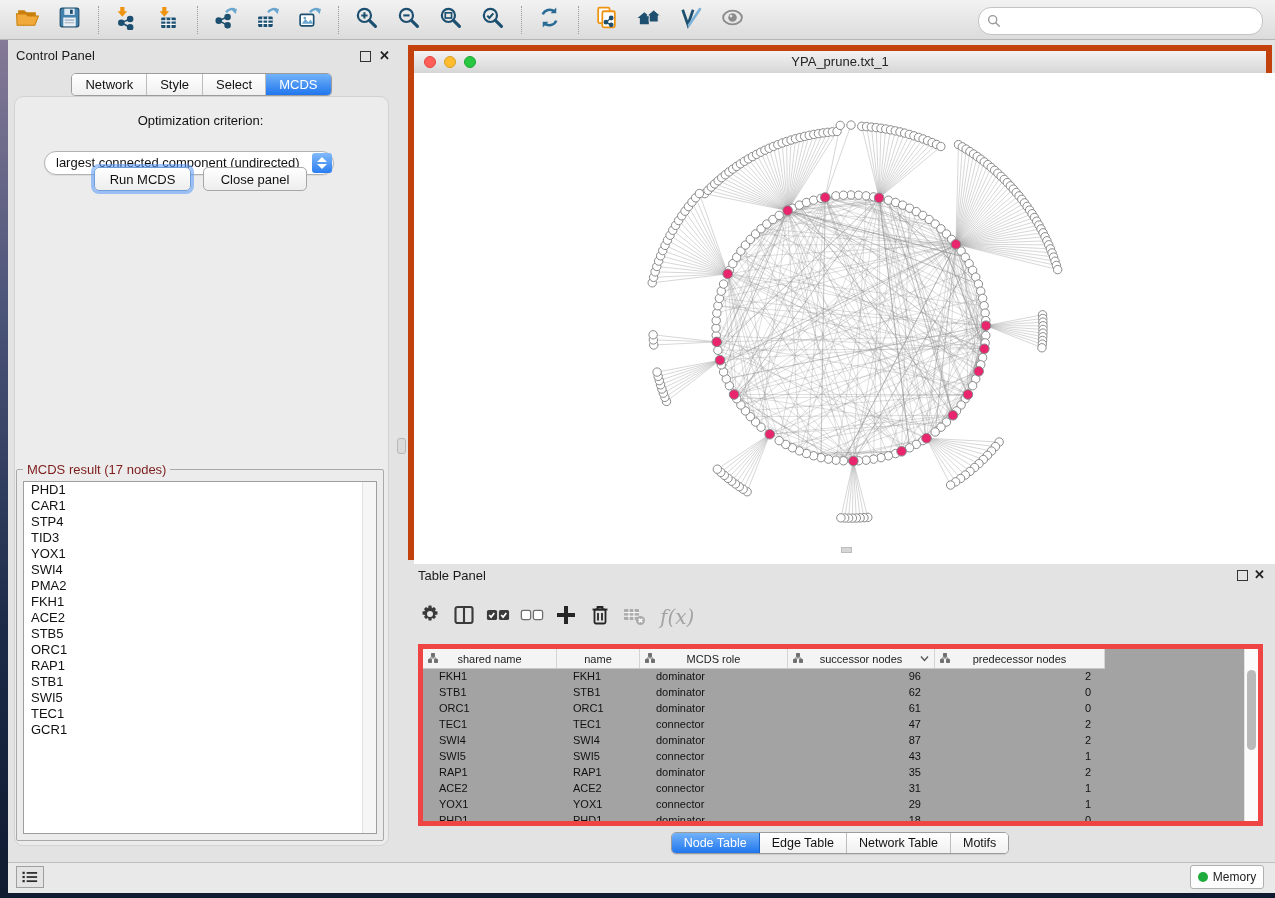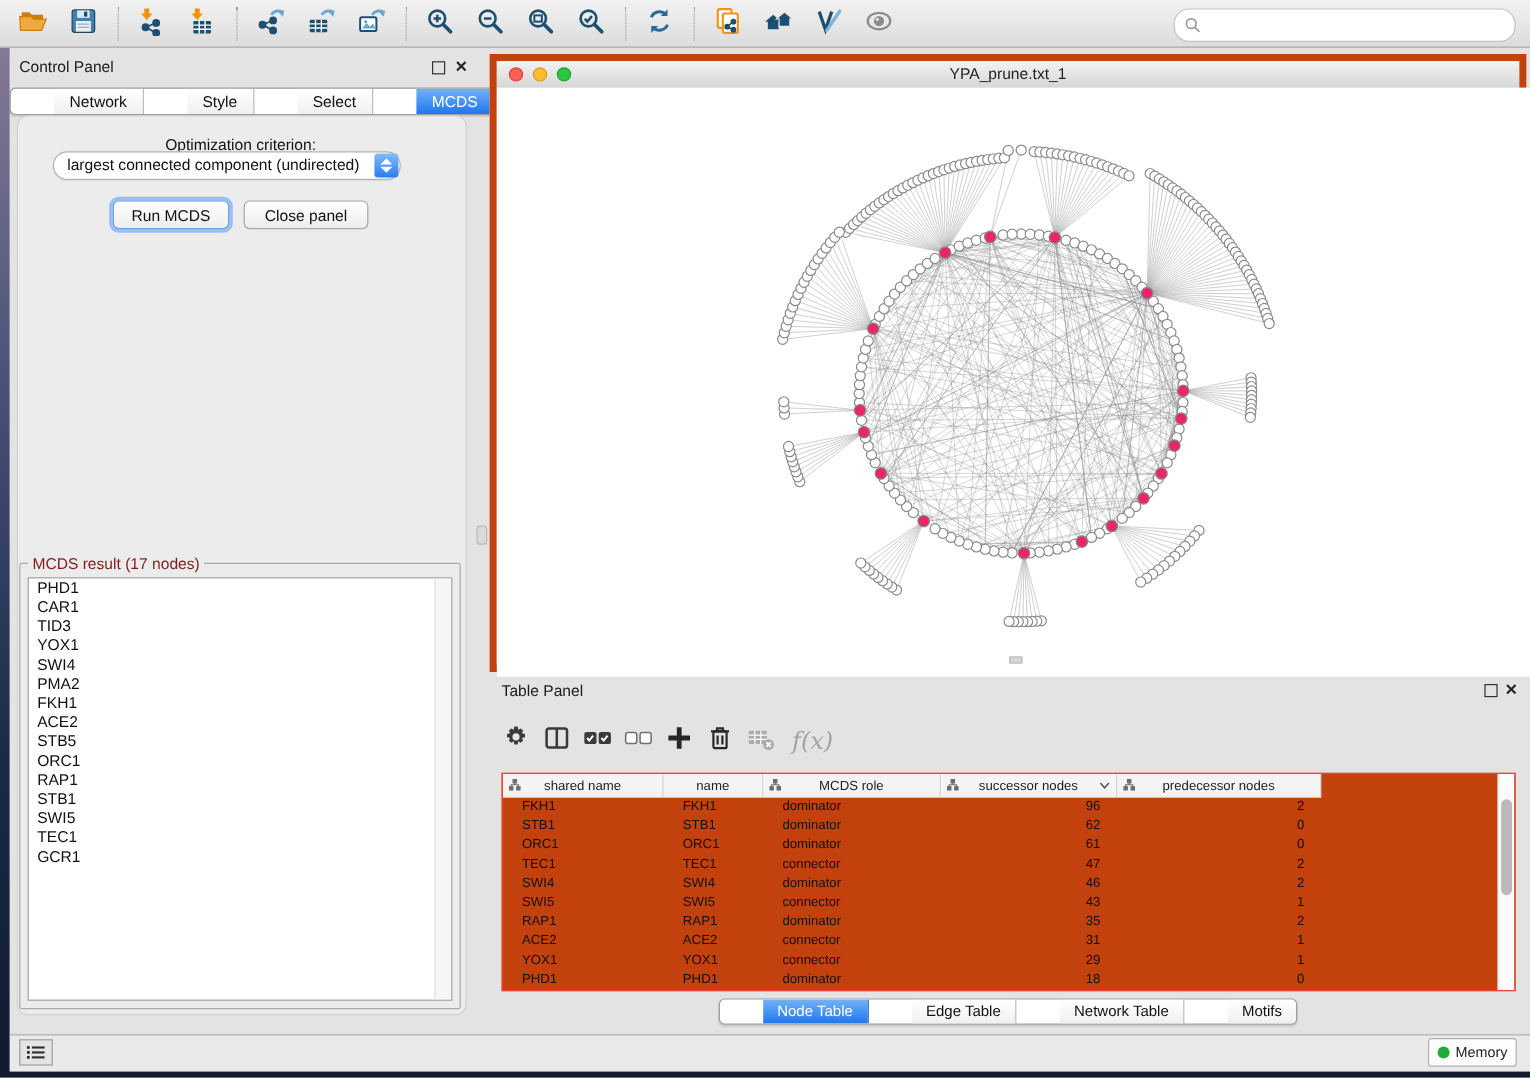--- a/index.html
+++ b/index.html
@@ -29,28 +29,28 @@
 
   
   #cp-title{left:16px;top:48px;font-size:13px;color:#1b1b1b;}
   .win-float{width:9px;height:9px;border:1.5px solid #333;background:transparent;}
   .win-close{font-size:13px;font-weight:bold;color:#222;line-height:11px;}
   #cp-float{left:360px;top:51px;}
   #cp-close{left:379px;top:50px;}
   .seg{display:inline-flex;border:1px solid #9c9c9c;border-radius:5px;overflow:hidden;
        background:#fff;box-shadow:0 1px 1px rgba(0,0,0,.1);}
   .seg>div{padding:3px 13px;font-size:13px;border-right:1px solid #bcbcbc;color:#111;
-       background:linear-gradient(#ffffff,#f0f0f0);white-space:nowrap;margin-left:36px;}
+       background:linear-gradient(#ffffff,#f0f0f0);white-space:nowrap;}
   .seg>div:last-child{border-right:none;}
   .seg>div.sel{background:linear-gradient(#72b2f8,#2076ee);color:#fff;border-right-color:#1a62c8;}
   #cp-tabs{left:8px;top:73px;width:387px;text-align:center;}
   #cp-inner{left:14px;top:96px;width:373px;height:748px;background:#ececec;
      border:1px solid #d2d2d2;border-radius:9px;}
   #opt-label{left:14px;top:113px;width:373px;text-align:center;font-size:13px;color:#111;}
-  #combo{left:44px;top:126px;width:290px;height:24px;background:#fff;border:1px solid #b2b2b2;
+  #combo{left:44px;top:151px;width:290px;height:24px;background:#fff;border:1px solid #b2b2b2;
      border-radius:12px;box-sizing:border-box;box-shadow:0 1px 1px rgba(0,0,0,.07);}
   #combo-text{position:absolute;left:11px;top:3px;font-size:13px;color:#111;white-space:nowrap;}
   #combo-step{position:absolute;right:1px;top:1px;width:20px;height:20px;border-radius:3px;
      background:linear-gradient(#82bafa,#2a7df1);}
   .chv{position:absolute;left:5px;width:0;height:0;border-left:5px solid transparent;border-right:5px solid transparent;}
   .chv.up{top:4px;border-bottom:5px solid #fff;}
   .chv.dn{bottom:4px;border-top:5px solid #fff;}
   .btn{position:absolute;height:24px;background:linear-gradient(#ffffff,#ededed);
      border:1px solid #a7a7a7;border-radius:5px;font-size:13px;color:#111;
      display:flex;align-items:center;justify-content:center;box-sizing:border-box;}
@@ -81,22 +81,22 @@
   #vsplit-grip{left:397px;top:438px;width:9px;height:16px;background:#dadada;border:1px solid #b8b8b8;border-radius:3px;box-sizing:border-box;}
 
   
   #tp-title{left:418px;top:568px;font-size:13px;color:#1b1b1b;}
   #tp-float{left:1237px;top:570px;}
   #tp-close{left:1254px;top:569px;}
   #tp-toolbar{left:418px;top:598px;width:844px;height:38px;display:flex;align-items:center;}
   .tpbtn{width:34px;height:32px;display:flex;align-items:center;justify-content:flex-start;margin-right:0;}
   .tpbtn svg{width:24px;height:24px;}
   #fx-label{font-size:20px;font-style:italic;font-family:"DejaVu Serif",serif;color:#a3a3a3;margin-left:4px;}
-  #node-table{left:418px;top:644px;width:845px;height:182px;background:#c2410c;
-     border:1px solid #ef4444;box-sizing:border-box;overflow:hidden;}
+  #node-table{left:418px;top:644px;width:845px;height:182px;background:#a3a3a3;
+     border:5px solid #ef4444;box-sizing:border-box;overflow:hidden;}
   #thead{position:absolute;left:0;top:0;height:19px;display:flex;background:#f4f4f4;border-bottom:1px solid #c9c9c9;}
   .th{position:relative;box-sizing:border-box;border-right:1px solid #d4d4d4;
      font-size:11px;color:#222;display:flex;align-items:center;justify-content:center;}
   .th .tree{position:absolute;left:5px;top:4px;}
   .th .sortchv{position:absolute;right:5px;top:6px;}
   #tbody{position:absolute;left:0;top:19px;right:13px;}
   .tr{display:flex;height:16px;align-items:center;}
   .td{box-sizing:border-box;font-size:11px;color:#111;padding:0 14px 0 16px;white-space:nowrap;}
   .td.num{text-align:right;}
   #tscroll{position:absolute;right:0;top:0;bottom:0;width:13px;background:#fbfbfb;border-left:1px solid #e4e4e4;}
@@ -284,20 +284,21 @@
     </span>
 </div>
 <div id="run-btn" class="btn">Run MCDS</div>
 <div id="closep-btn" class="btn">Close panel</div>
 <fieldset id="mcds-fieldset">
   <legend>MCDS result (17 nodes)</legend>
   <div id="mcds-list">
     <div id="mcds-items">
         <div class="mcds-item">PHD1</div>
         <div class="mcds-item">CAR1</div>
+        <div class="mcds-item">STP4</div>
         <div class="mcds-item">TID3</div>
         <div class="mcds-item">YOX1</div>
         <div class="mcds-item">SWI4</div>
         <div class="mcds-item">PMA2</div>
         <div class="mcds-item">FKH1</div>
         <div class="mcds-item">ACE2</div>
         <div class="mcds-item">STB5</div>
         <div class="mcds-item">ORC1</div>
         <div class="mcds-item">RAP1</div>
         <div class="mcds-item">STB1</div>
@@ -1210,21 +1211,21 @@
         <div class="td" style="width: 134px;">TEC1</div>
         <div class="td" style="width: 83px;">TEC1</div>
         <div class="td" style="width: 148px;">connector</div>
         <div class="td num" style="width: 147px;">47</div>
         <div class="td num" style="width: 170px;">2</div>
       </div>
       <div class="tr">
         <div class="td" style="width: 134px;">SWI4</div>
         <div class="td" style="width: 83px;">SWI4</div>
         <div class="td" style="width: 148px;">dominator</div>
-        <div class="td num" style="width: 147px;">46</div>
+        <div class="td num" style="width: 147px;">87</div>
         <div class="td num" style="width: 170px;">2</div>
       </div>
       <div class="tr">
         <div class="td" style="width: 134px;">SWI5</div>
         <div class="td" style="width: 83px;">SWI5</div>
         <div class="td" style="width: 148px;">connector</div>
         <div class="td num" style="width: 147px;">43</div>
         <div class="td num" style="width: 170px;">1</div>
       </div>
       <div class="tr">

